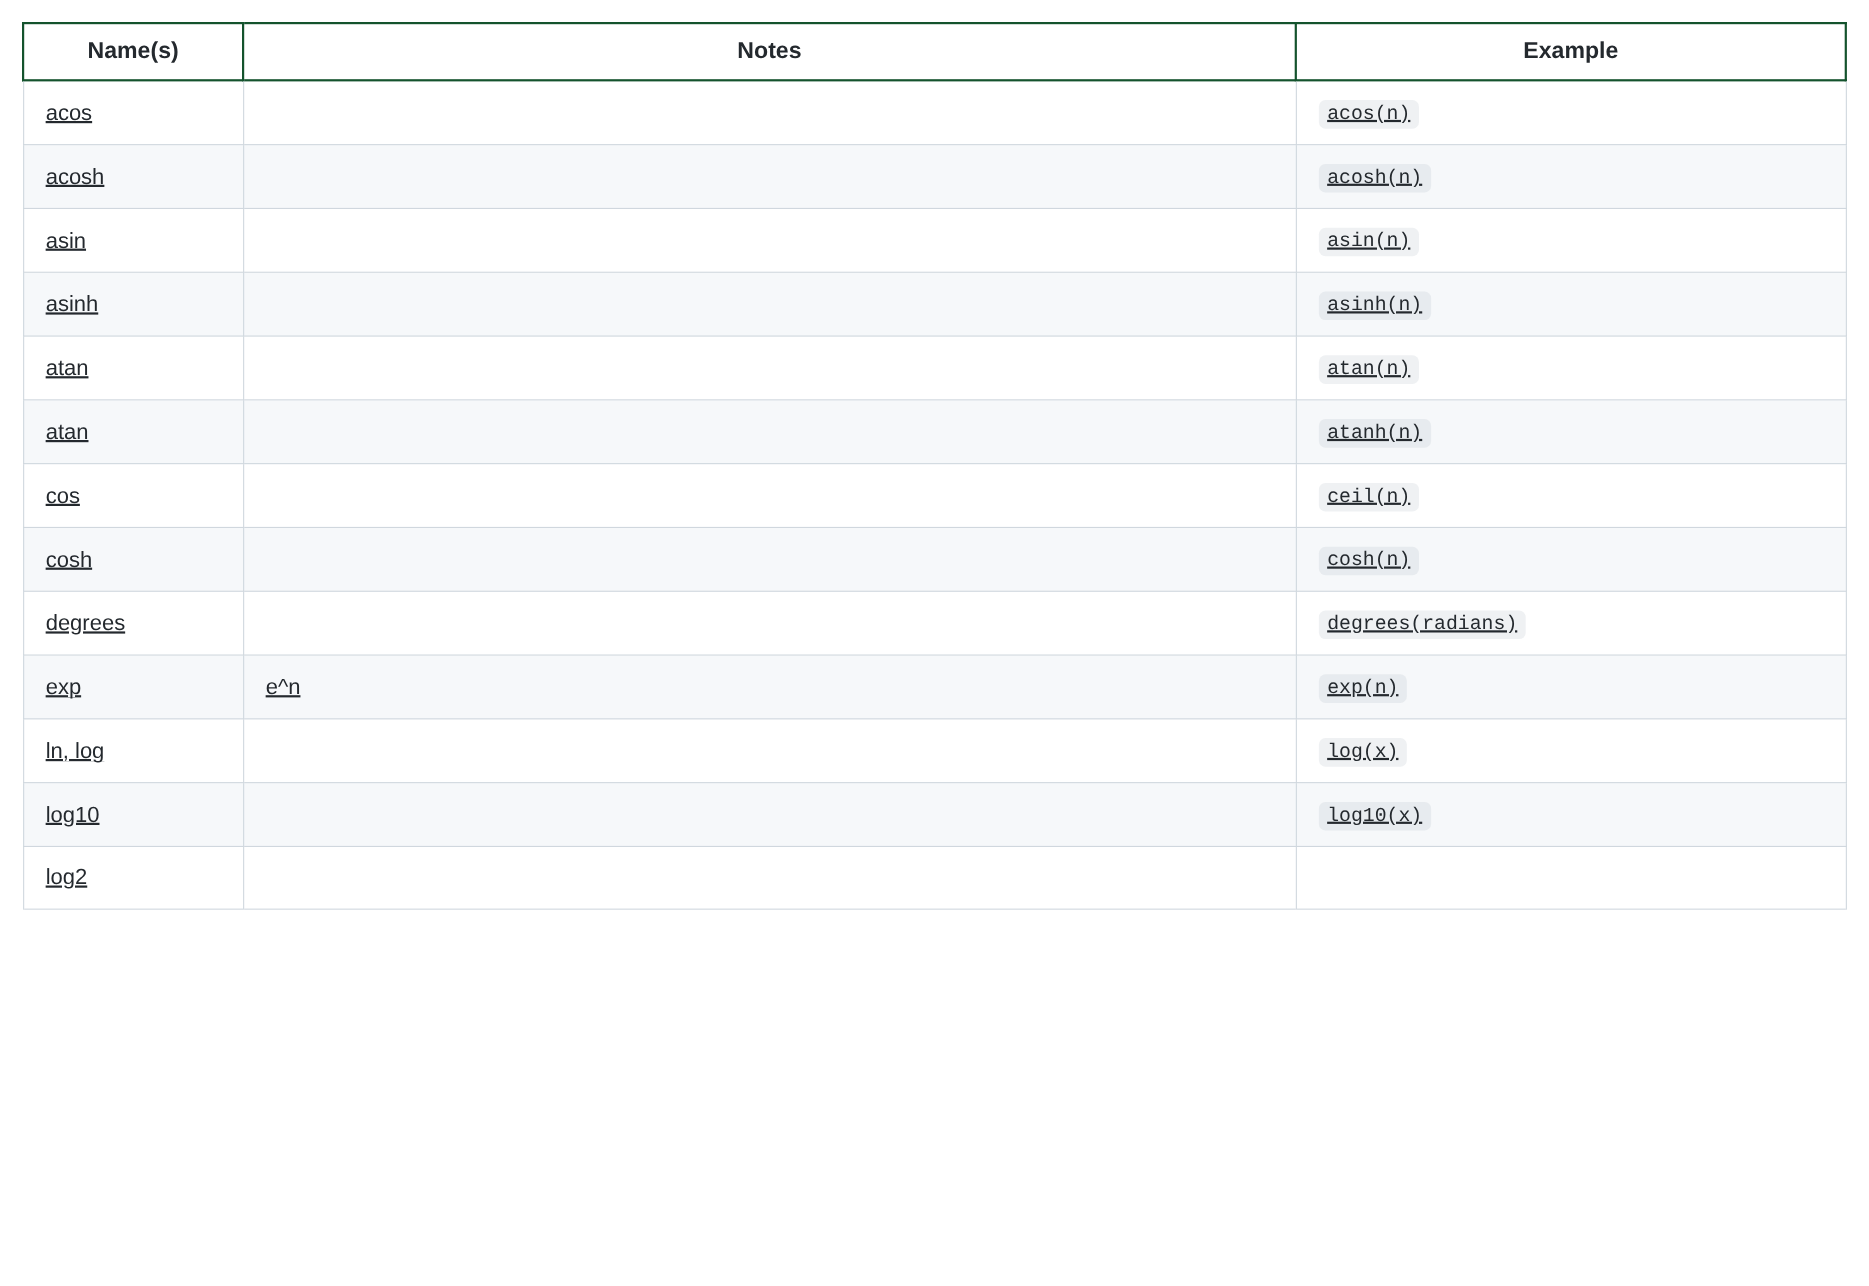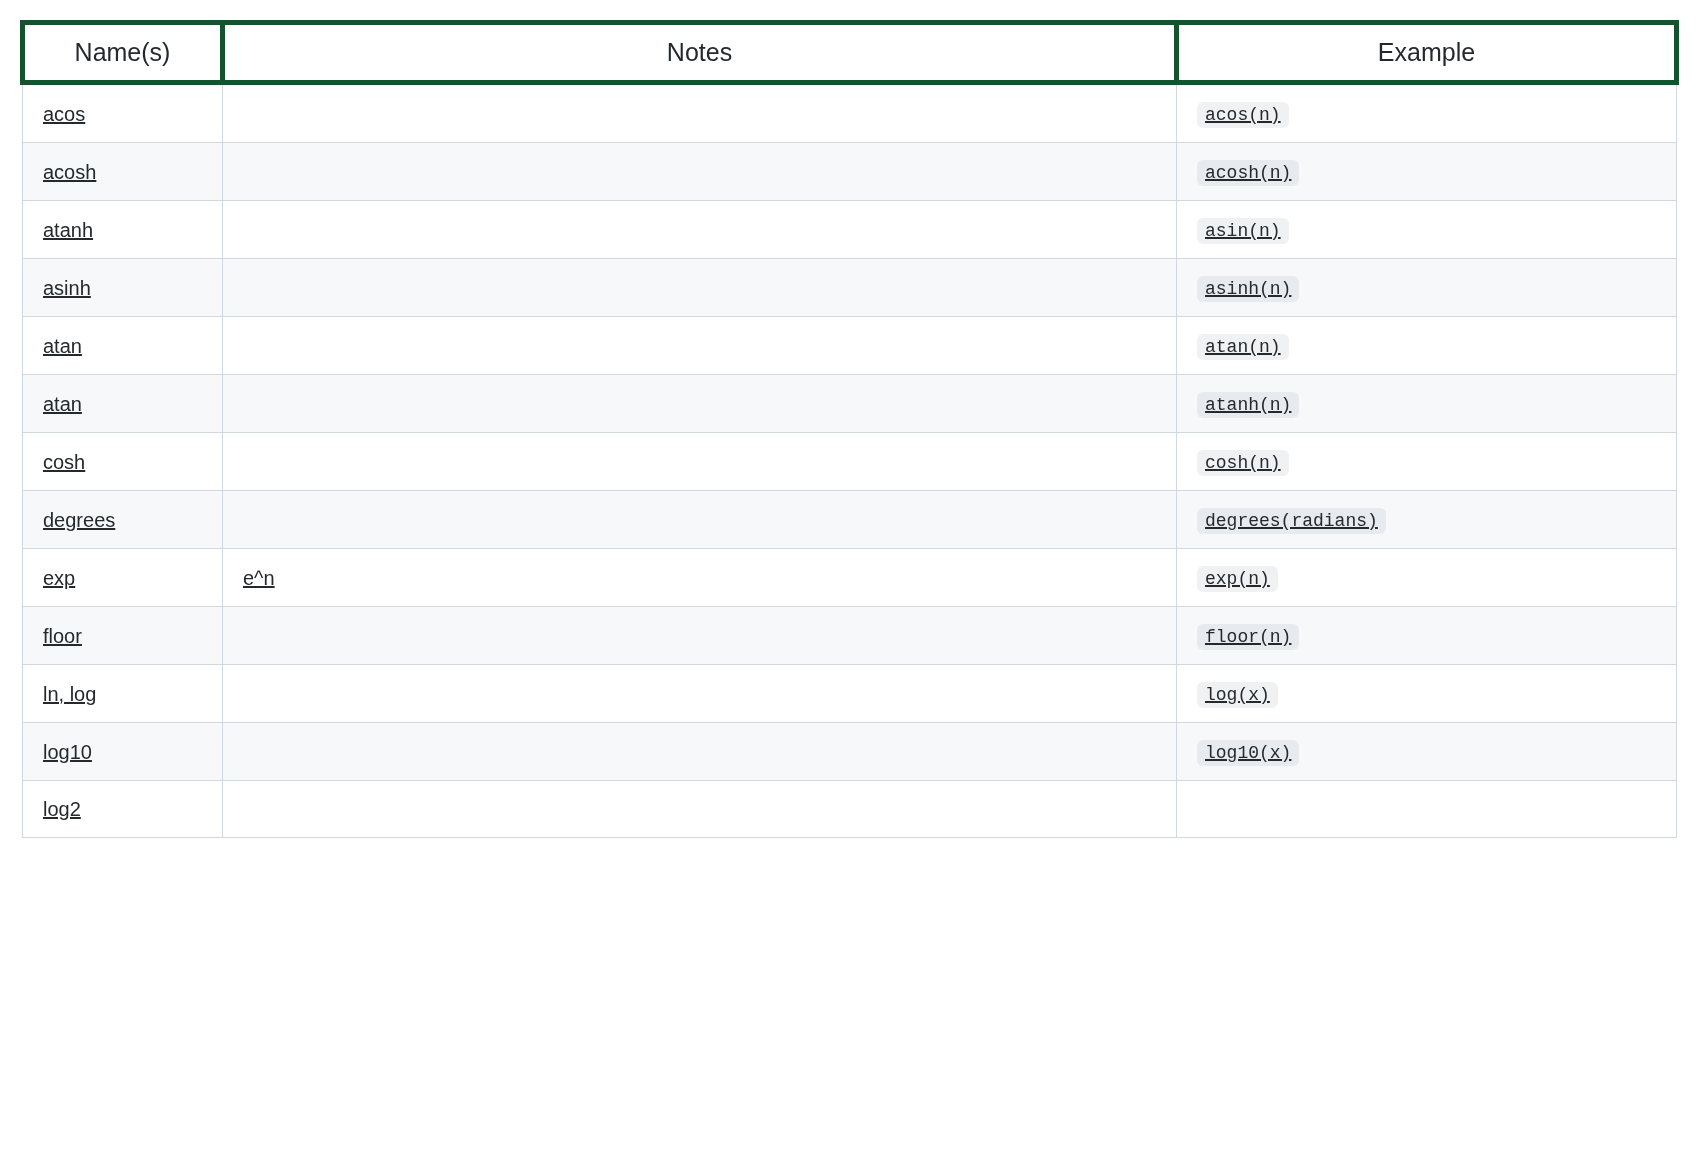--- a/index.html
+++ b/index.html
@@ -14,23 +14,23 @@
     background: #ffffff;
   }
   table {
     width: 100%;
     border-collapse: collapse;
     border: 1px solid #d0d7de;
   }
   th {
     padding: 13px 20px;
     text-align: center;
-    font-weight: 400;
-    font-size: 25px;
-    border: 5px solid #14532d;
+    font-weight: 700;
+    font-size: 21px;
+    border: 2px solid #14532d;
     background: #ffffff;
   }
   td {
     padding: 13px 20px;
     border: 1px solid #d0d7de;
     font-size: 20px;
     vertical-align: middle;
     line-height: 1.5;
     text-decoration: underline;
   }
@@ -82,58 +82,58 @@
       <td>acos</td>
       <td></td>
       <td><code>acos(n)</code></td>
     </tr>
     <tr>
       <td>acosh</td>
       <td></td>
       <td><code>acosh(n)</code></td>
     </tr>
     <tr>
-      <td>atanh</td>
+      <td>asin</td>
       <td></td>
       <td><code>asin(n)</code></td>
     </tr>
     <tr>
       <td>asinh</td>
       <td></td>
       <td><code>asinh(n)</code></td>
     </tr>
     <tr>
       <td>atan</td>
       <td></td>
       <td><code>atan(n)</code></td>
     </tr>
     <tr>
       <td>atan</td>
       <td></td>
       <td><code>atanh(n)</code></td>
     </tr>
     <tr>
+      <td>cos</td>
+      <td></td>
+      <td><code>ceil(n)</code></td>
+    </tr>
+    <tr>
       <td>cosh</td>
       <td></td>
       <td><code>cosh(n)</code></td>
     </tr>
     <tr>
       <td>degrees</td>
       <td></td>
       <td><code>degrees(radians)</code></td>
     </tr>
     <tr>
       <td>exp</td>
       <td>e^n</td>
       <td><code>exp(n)</code></td>
-    </tr>
-    <tr>
-      <td>floor</td>
-      <td></td>
-      <td><code>floor(n)</code></td>
     </tr>
     <tr>
       <td>ln, log</td>
       <td></td>
       <td><code>log(x)</code></td>
     </tr>
     <tr>
       <td>log10</td>
       <td></td>
       <td><code>log10(x)</code></td>

